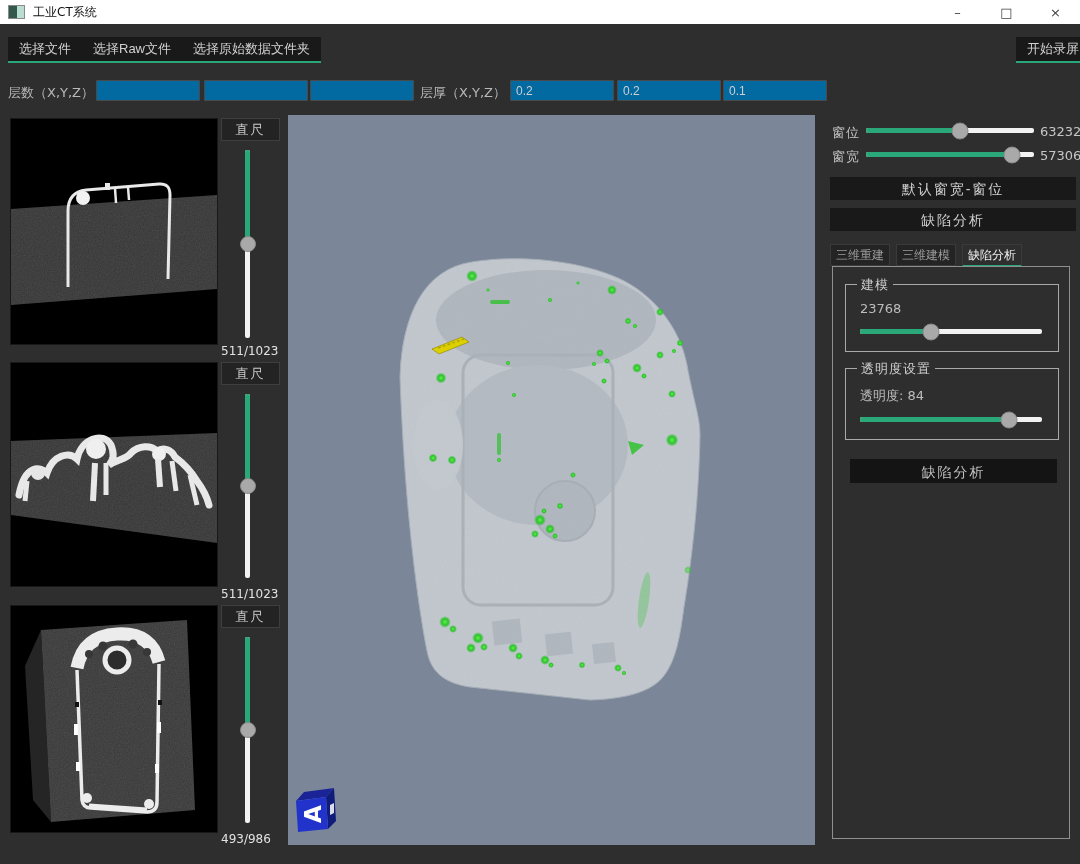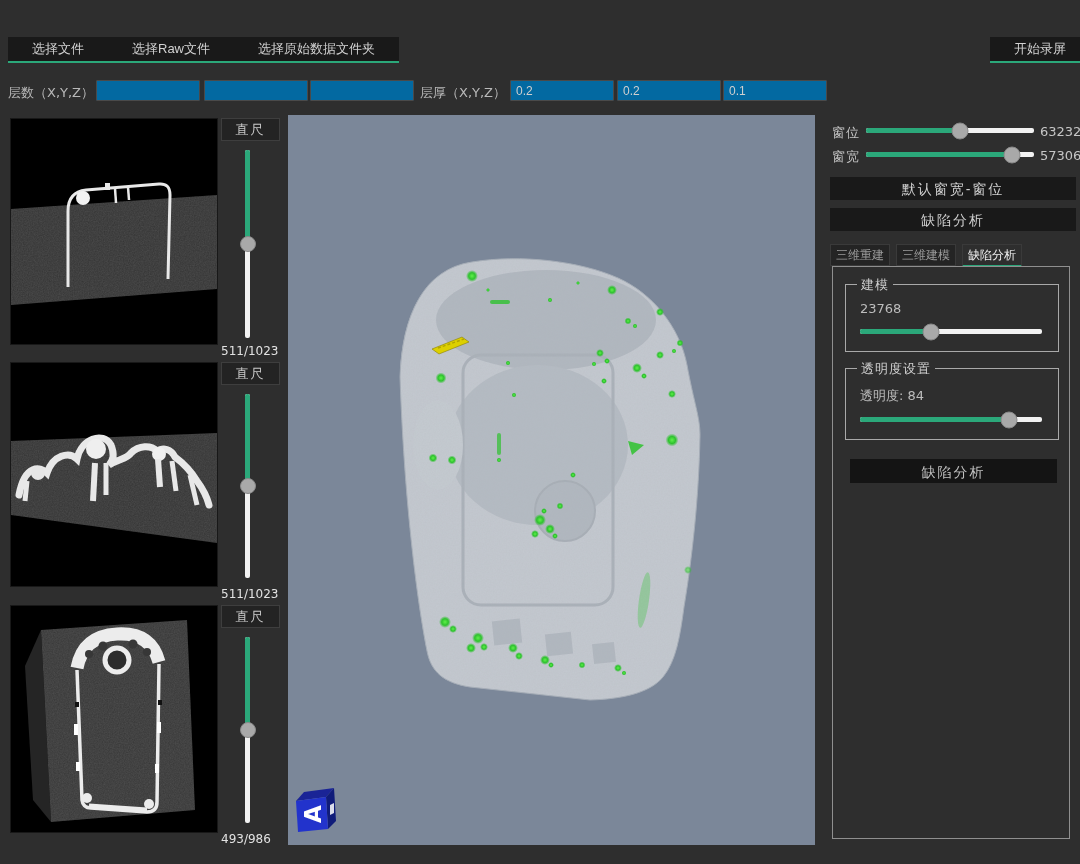--- a/index.html
+++ b/index.html
@@ -17,21 +17,21 @@
   .appicon .ic-l{flex:1.3;background:#33584c;}
   .appicon .ic-r{flex:1;background:#b9ddd0;}
   .apptitle{margin-left:8px;font-size:12px;color:#111;}
   .winbtns{margin-left:auto;display:flex;height:100%;}
   .winbtn{width:49px;height:100%;display:flex;align-items:center;justify-content:center;
           color:#444;font-size:13px;cursor:default;}
 
   
   .menustrip{position:absolute;left:8px;top:37px;display:flex;background:#191919;
              border-bottom:2px solid var(--accent-green);}
-  .menubtn{padding:3px 24px;color:#d2d2d2;font-size:13px;background:#191919;border:none;white-space:nowrap;}
+  .menubtn{padding:3px 11px;color:#d2d2d2;font-size:13px;background:#191919;border:none;white-space:nowrap;}
   .recordwrap{position:absolute;right:-10px;top:37px;background:#191919;
               border-bottom:2px solid var(--accent-green);}
 
   
   .plabel{position:absolute;top:84px;color:#b9b9b9;font-size:13px;white-space:nowrap;}
   .pinput{position:absolute;top:80px;height:17px;width:92px;background:#0369a1;
           border:1px solid #4a4a4a;color:#cfcfcf;font-size:12px;padding:1px 5px;border-radius:1px;}
   .loadbtn{position:absolute;left:830px;top:78px;width:246px;height:24px;background:#181818;
            color:#d8d8d8;border:none;font-size:14px;letter-spacing:2px;}
 
@@ -68,20 +68,32 @@
           color:#d0d0d0;font-size:13px;letter-spacing:1px;white-space:nowrap;}
   .gvalue{position:absolute;color:#bdbdbd;font-size:13px;}
   .defectbtn{position:absolute;left:850px;top:459px;width:207px;height:24px;background:#141414;
              color:#c2c2c2;border:none;font-size:14px;letter-spacing:2px;line-height:24px;text-align:center;}
 </style>
 </head>
 <body>
 
 <div class="app">
 
+  <div class="titlebar">
+    <span class="appicon">
+        <span class="ic-l"></span>
+        <span class="ic-r"></span>
+      </span>
+    <span class="apptitle">工业CT系统</span>
+    <span class="winbtns">
+      <span class="winbtn">–</span>
+      <span class="winbtn">□</span>
+      <span class="winbtn">×</span>
+    </span>
+  </div>
 
   <div class="menustrip">
     <button class="menubtn">选择文件</button>
     <button class="menubtn">选择Raw文件</button>
     <button class="menubtn">选择原始数据文件夹</button>
   </div>
   <div class="recordwrap">
     <button class="menubtn">开始录屏</button>
   </div>
 

